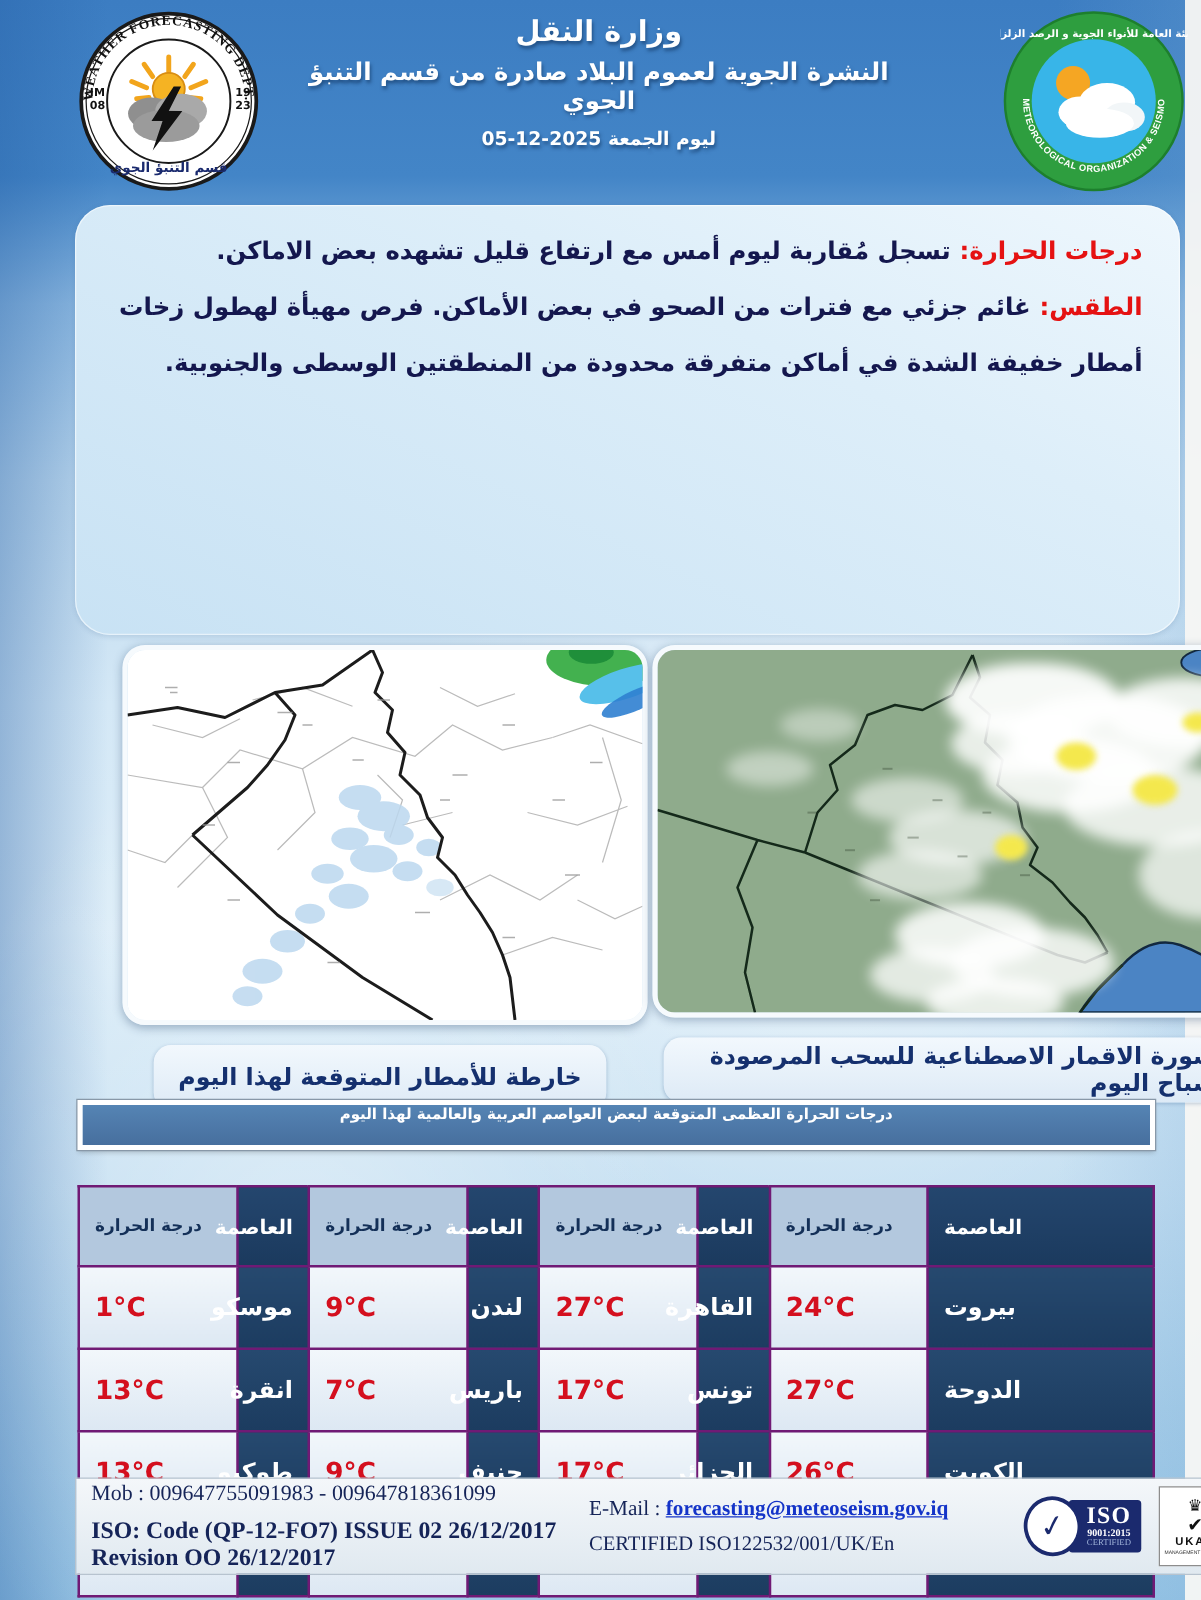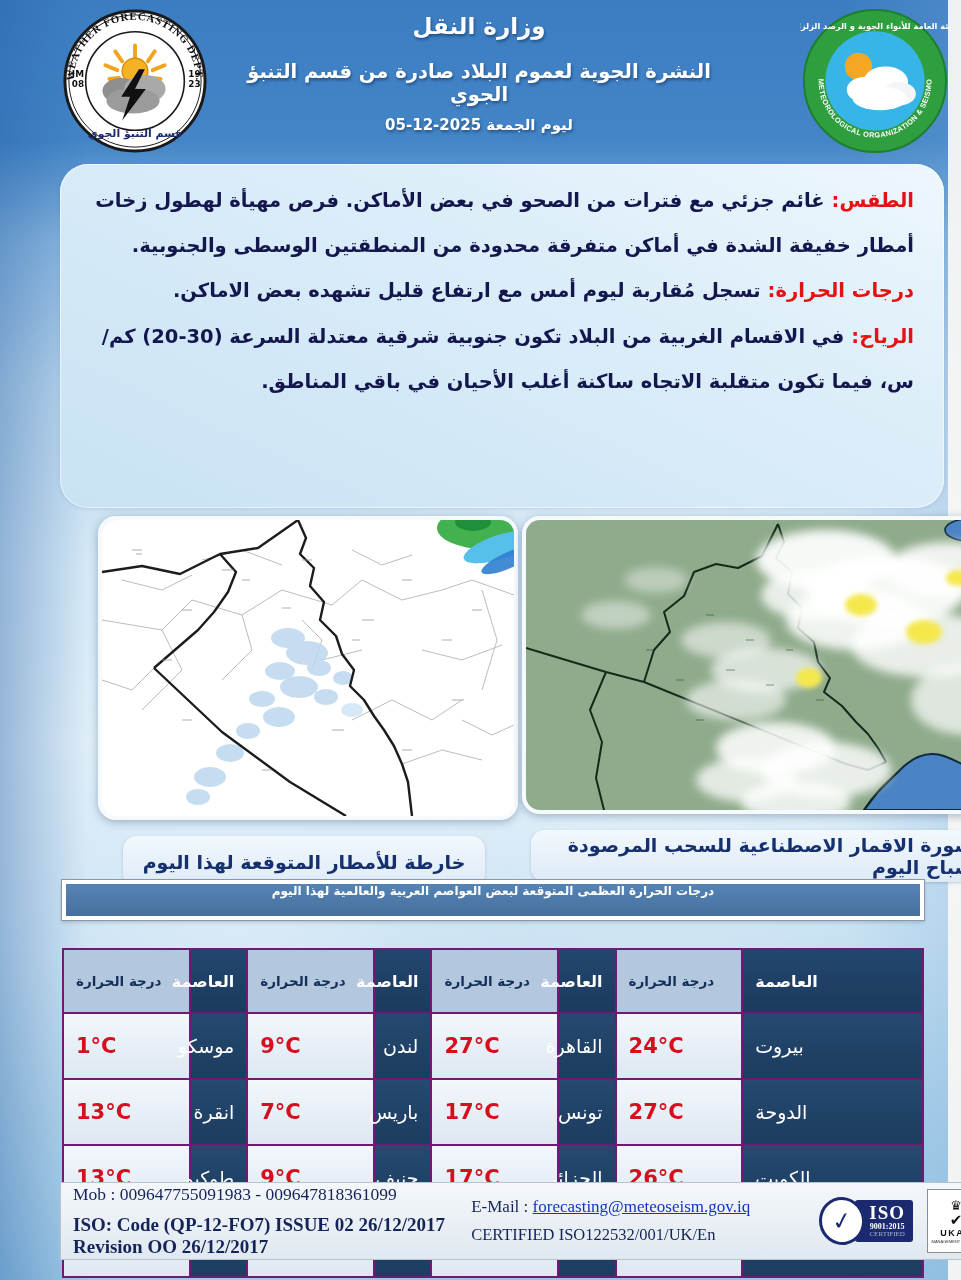--- a/index.html
+++ b/index.html
@@ -16,21 +16,21 @@
       linear-gradient(180deg,#3c7dc2 0%,#4385c7 11%,#8db9e1 19%,#bcd8ee 30%,#d4e8f6 44%,#dcedf8 58%,#c6e0f2 74%,#a9cfe9 88%,#97c5e5 100%);
   }
   .right-strip{position:absolute;top:0;right:0;width:13px;height:1280px;background:#f7f7f4;opacity:.95;}
 
   
   .header{position:absolute;top:0;left:0;right:13px;height:160px;}
   .logo-left{position:absolute;left:60px;top:8px;width:150px;height:146px;}
   .logo-right{position:absolute;right:-2px;top:8px;width:150px;height:146px;}
   .header-text{position:absolute;left:225px;right:215px;top:13px;text-align:center;color:#ffffff;
     font-weight:bold;text-shadow:1px 2px 3px rgba(10,40,80,.55);}
-  .ht1{font-size:23px;margin-bottom:21px;}
+  .ht1{font-size:23px;margin-bottom:7px;}
   .ht2{font-size:21px;margin-bottom:9px;}
   .ht3{font-size:19.5px;margin-bottom:10px;}
   .ht4{font-size:15px;}
 
   
   .forecast-panel{
     position:absolute;top:164px;left:60px;width:884px;height:344px;box-sizing:border-box;
     background:linear-gradient(205deg,#eef7fd 0%,#ddeef9 35%,#c8e2f4 100%);
     border-radius:28px;padding:14px 30px 8px 30px;
     box-shadow:inset 0 0 0 1px rgba(255,255,255,.55), 0 1px 4px rgba(40,80,130,.15);
@@ -59,36 +59,36 @@
     border:4px solid #ffffff;box-shadow:0 0 0 1px #8898a8, 0 2px 4px rgba(0,0,0,.2);
     color:#fff;font-weight:bold;font-size:12px;display:flex;align-items:flex-start;justify-content:center;
   }
 
   
   table.temps{position:absolute;top:948px;left:62px;width:862px;border-collapse:collapse;table-layout:fixed;}
   table.temps th,table.temps td{border:2px solid #701a75;padding:12px;text-align:left;vertical-align:middle;}
   th.cap{background:linear-gradient(180deg,#24466e,#1b3a5e);color:#fff;font-size:16px;height:38px;font-weight:bold;}
   th.capw{width:18%;}
   th.tmph{background:#b3c8de;color:#143058;font-size:13.5px;font-weight:bold;height:38px;width:11.7%;}
-  td.city{background:linear-gradient(180deg,#26496f,#1c3c60);color:#fff;font-size:19px;font-weight:normal;height:40px;}
+  td.city{background:linear-gradient(180deg,#26496f,#1c3c60);color:#fff;font-size:19px;font-weight:bold;height:40px;}
   td.temp{background:linear-gradient(180deg,#f2f7fb,#dde8f3);color:#d40f1e;font-size:21px;font-weight:bold;direction:ltr;height:40px;}
 
   
   .footer{
     position:absolute;top:1182px;left:60px;width:938px;height:78px;box-sizing:border-box;
     background:linear-gradient(180deg,#f4f7fa,#e0e9f0);
     border:1px solid #b7c3cf;display:flex;align-items:center;padding:0 12px;gap:14px;
     font-family:"Liberation Serif","DejaVu Serif",serif;color:#152458;
   }
   .f-left{flex:1.15;}
   .f-mob{font-size:17.5px;margin-bottom:9px;}
   .f-iso{font-size:19px;font-weight:bold;}
   .f-right{flex:1;}
   .f-email{font-size:17px;margin-bottom:8px;}
-  .f-email a{color:#1434c8;text-decoration:underline;}
+  .f-email a{color:#1434c8;text-decoration:underline;font-weight:bold;}
   .f-cert{font-size:16.5px;}
   .iso-badge{display:flex;align-items:center;flex:0 0 auto;}
   .iso-circle{width:40px;height:42px;border-radius:50%;background:#fff;border:3px solid #1b2a6e;color:#1b2a6e;
     font-size:24px;font-weight:bold;display:flex;align-items:center;justify-content:center;margin-right:-10px;z-index:2;
     transform:rotate(-10deg);font-family:"DejaVu Sans",sans-serif;}
   .iso-rect{background:#1b2a6e;color:#fff;padding:3px 8px 4px 14px;border-radius:3px;text-align:center;line-height:1.05;
     font-family:Liberation Serif, serif;}
   .iso-title{font-size:19px;font-weight:bold;letter-spacing:1px;}
   .iso-sub{font-size:8px;font-weight:bold;}
   .iso-sub2{font-size:7px;color:#9fb2d8;}
@@ -169,23 +169,22 @@
         <ellipse cx="86" cy="76" rx="23" ry="16" fill="#ffffff"></ellipse>
         <ellipse cx="64" cy="84" rx="18" ry="13" fill="#ffffff"></ellipse>
         <ellipse cx="100" cy="88" rx="17" ry="12" fill="#f2f6f8"></ellipse>
         <ellipse cx="80" cy="93" rx="28" ry="12" fill="#ffffff"></ellipse>
       </g>
     </svg>
   </div>
 </header>
 
 <section class="forecast-panel" dir="rtl">
+  <p class="fp"><span class="lbl">درجات الحرارة:</span><span>تسجل مُقاربة ليوم أمس مع ارتفاع قليل تشهده بعض الاماكن.</span></p>
   <p class="fp"><span class="lbl">الطقس:</span><span>غائم جزئي مع فترات من الصحو في بعض الأماكن. فرص مهيأة لهطول زخات أمطار خفيفة الشدة في أماكن متفرقة محدودة من المنطقتين الوسطى والجنوبية.</span></p>
-  <p class="fp"><span class="lbl">درجات الحرارة:</span><span>تسجل مُقاربة ليوم أمس مع ارتفاع قليل تشهده بعض الاماكن.</span></p>
-  <p class="fp"><span class="lbl">الرياح:</span><span>في الاقسام الغربية من البلاد تكون جنوبية شرقية معتدلة السرعة (30-20) كم/س، فيما تكون متقلبة الاتجاه ساكنة أغلب الأحيان في باقي المناطق.</span></p>
 </section>
 
 <section class="maps">
 
   <figure class="rain-fig">
     <svg class="map-frame" viewBox="0 0 412 296" width="412" height="296">
       <rect width="412" height="296" fill="#ffffff"></rect>
 
       <g stroke="#b4b4b4" stroke-width="1" fill="none" opacity="0.9">
         <path d="M0,100 L60,110 L90,80 L140,95 L180,70 L230,85 L260,60 L300,80 L340,70"></path>

